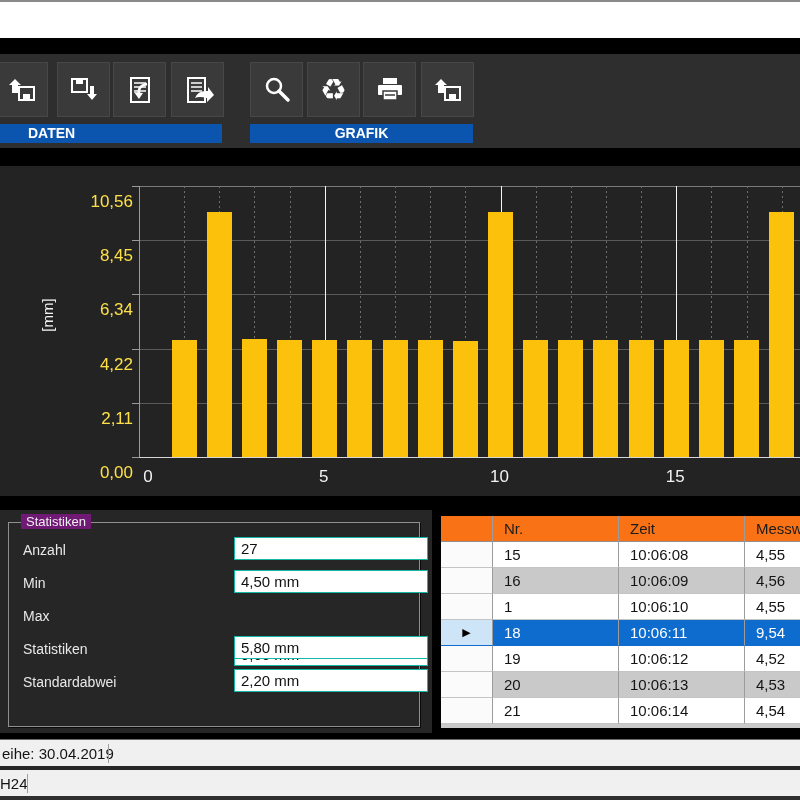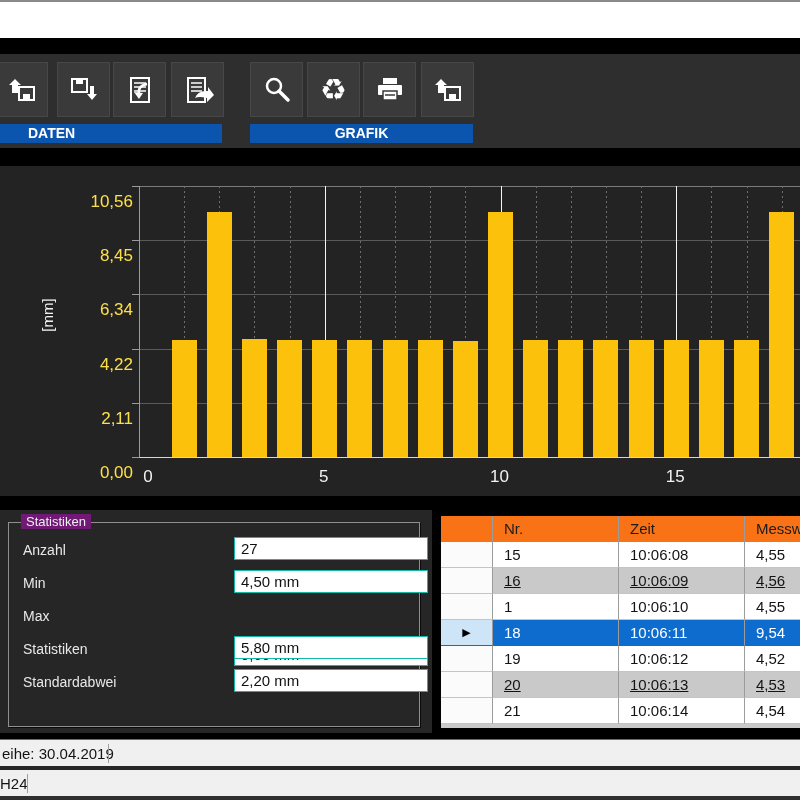--- a/index.html
+++ b/index.html
@@ -51,21 +51,21 @@
   
   .grid{position:absolute;left:441px;top:516px;width:359px;height:212px;background:#ffffff;overflow:hidden;}
   .grid-row{position:relative;width:420px;height:26px;display:flex;}
   .grid-cell{box-sizing:border-box;height:26px;line-height:25px;font-size:15px;color:#141414;
              border-right:1px solid #9c9c9c;border-bottom:1px solid #c4c4c4;padding-left:11px;overflow:hidden;}
   .grid-header .grid-cell{border-bottom:1px solid #8f8f8f;background:#f97316;color:#1c1c1c;}
   .c-rowhdr{width:52px;padding-left:0;background:#fbfbfb;text-align:center;font-size:11px;}
   .c-nr{width:126px;}
   .c-zeit{width:126px;}
   .c-mess{width:116px;}
-  .row-alt .grid-cell{background:#c9c9c9;text-decoration:underline;}
+  .row-alt .grid-cell{background:#c9c9c9;}
   .row-plain .grid-cell{background:#ffffff;}
   .row-alt .c-rowhdr,.row-plain .c-rowhdr{background:#fbfbfb;}
   .row-selected .grid-cell{background:#0d6cce;color:#fff;border-bottom:1px solid #0d6cce;}
   .row-selected .c-rowhdr{background:#cde5f7;color:#000;}
   .grid-filler{width:420px;height:6px;background:#c9c9c9;}
 
   
   .statusbar{position:absolute;left:0;width:800px;background:#f0f0f0;color:#141414;font-size:15px;}
   .statusbar .sb-text{position:absolute;top:0;height:100%;display:flex;align-items:center;}
   .sb-sep{position:absolute;top:4px;width:1px;height:19px;background:#9e9e9e;}

